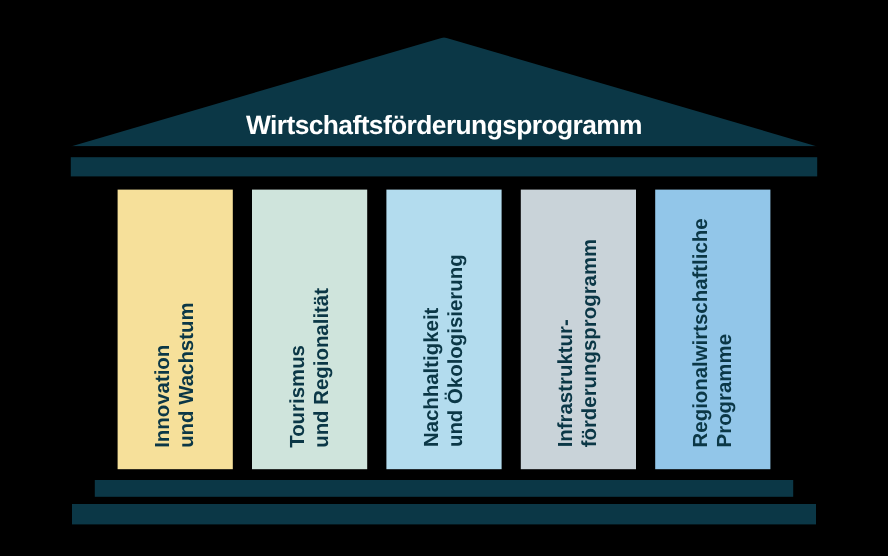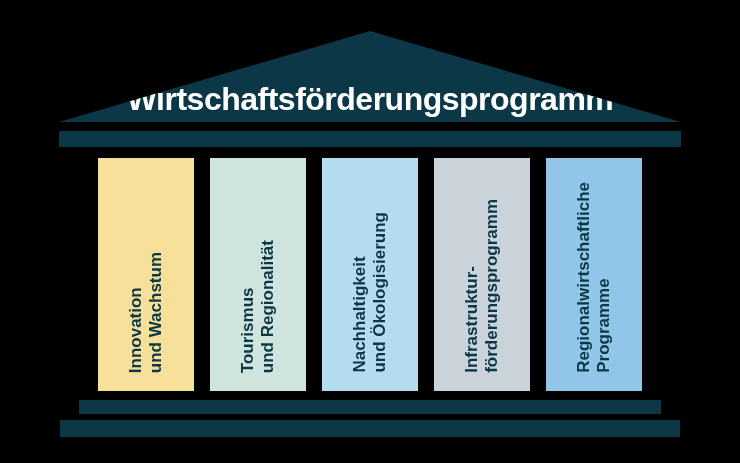--- a/index.html
+++ b/index.html
@@ -24,21 +24,21 @@
     background: var(--teal, #0b3746);
     clip-path: polygon(50% 0, 100% 100%, 0 100%);
   }
   .roof-title {
     position: absolute;
     left: 0;
     right: 0;
     bottom: 4px;
     text-align: center;
     color: var(--title, #ffffff);
-    font-size: 32px;
+    font-size: 22px;
     font-weight: bold;
     letter-spacing: -0.5px;
     white-space: nowrap;
   }
   .architrave {
     position: absolute;
     left: 59px;
     top: 131px;
     width: 622px;
     height: 16px;

